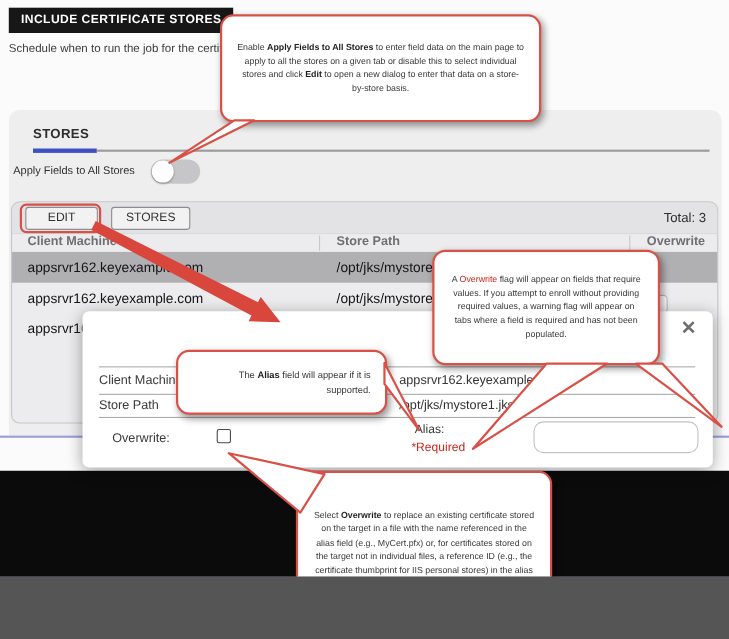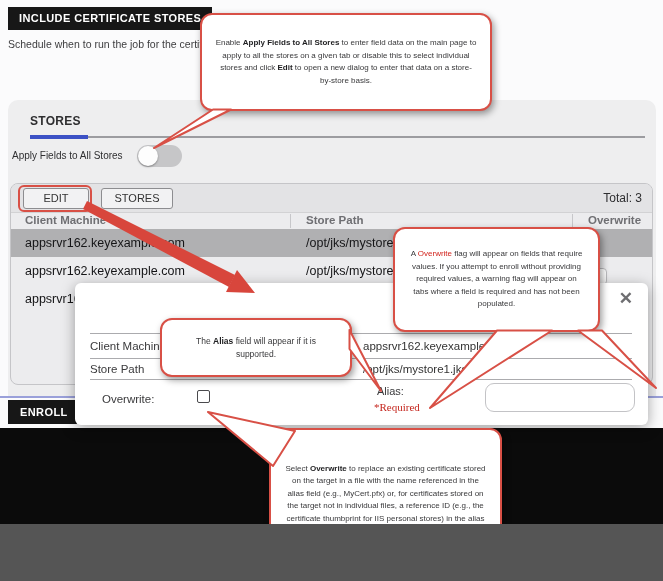--- a/index.html
+++ b/index.html
@@ -66,35 +66,35 @@
   .modal-close { position:absolute; right:15px; top:5px; font-size:17px; font-weight:bold; color:#6e6e71; cursor:pointer; }
   .mline { position:absolute; left:15px; width:542px; height:0; border-top:1px solid #ababae; }
   .ml1 { top:50px; } .ml2 { top:75px; } .ml3 { top:96px; }
   .mlabel { position:absolute; left:15px; font-size:11.5px; color:#3a3a3c; }
   .mvalue { position:absolute; left:288px; font-size:11.5px; color:#333; }
   .fr1 { top:57px; } .fr2 { top:80px; }
   .ow-label { position:absolute; left:10px; top:110px; font-size:11.5px; color:#3a3a3c;margin-left:17px; }
   .ow-check { position:absolute; left:122px; top:107px; width:13px; height:13px; background:#fff;
      border:1.5px solid #4a4a4d; border-radius:2px; }
   .alias-label { position:absolute; left:302px; top:102px; font-size:11px; color:#3a3a3c; }
-  .required-flag { position:absolute; left:299px; top:118px; font-size:11px; color:#c5271f;font-family:Liberation Serif, serif; }
+  .required-flag { position:absolute; left:299px; top:118px; font-size:11px; color:#c5271f; }
   .alias-input { position:absolute; left:410px; top:100px; width:150px; height:29px; background:#fff;
      border:1px solid #c3c3c6; border-radius:9px; }
 
   
   .anno-svg { position:absolute; left:0; top:0; width:663px; height:581px; z-index:20; pointer-events:none; }
   .tails-svg { position:absolute; left:0; top:0; width:663px; height:581px; z-index:22; pointer-events:none; }
   .callout { position:absolute; background:#fff; border:2px solid #d85046; border-radius:12px; z-index:21;
      box-shadow:2px 3px 7px rgba(0,0,0,.4); display:flex; align-items:center; justify-content:center;
      text-align:center; font-size:8px; line-height:12.5px; color:#38383a; padding:6px 13px; }
   .callout .b { font-weight:bold; color:#1f1f21; }
   .callout .red { color:#d2231c; }
   .co1 { left:200px; top:13px; width:292px; height:98px; }
   .co2 { left:393px; top:227px; width:207px; height:105px; }
-  .co3 { left:160px; top:318px; width:192px; height:59px; font-size:8.5px; }
+  .co3 { left:160px; top:318px; width:192px; height:59px; font-size:8.5px;text-align:right; }
   .co4 { left:269px; top:428px; width:233px; height:144px; }
 </style>
 </head>
 <body>
 
 <div class="screen">
   <div class="page"></div>
   <div class="black-bottom"></div>
 
   <div class="include-btn">INCLUDE CERTIFICATE STORES</div>
@@ -132,21 +132,20 @@
       </div>
       <div class="trow row3">
         <span class="cell1">appsrvr162.keyexample.com</span>
       </div>
       <div class="row-check"></div>
     </div>
   </div>
 
   <div class="edit-ring"></div>
   <div class="purple-line"></div>
-  <div class="enroll-btn">ENROLL</div>
 
   <div class="modal">
     <div class="modal-close">✕</div>
     <div class="mline ml1"></div>
     <span class="mlabel fr1">Client Machine</span>
     <span class="mvalue fr1">appsrvr162.keyexample.com</span>
     <div class="mline ml2"></div>
     <span class="mlabel fr2">Store Path</span>
     <span class="mvalue fr2">/opt/jks/mystore1.jks</span>
     <div class="mline ml3"></div>

